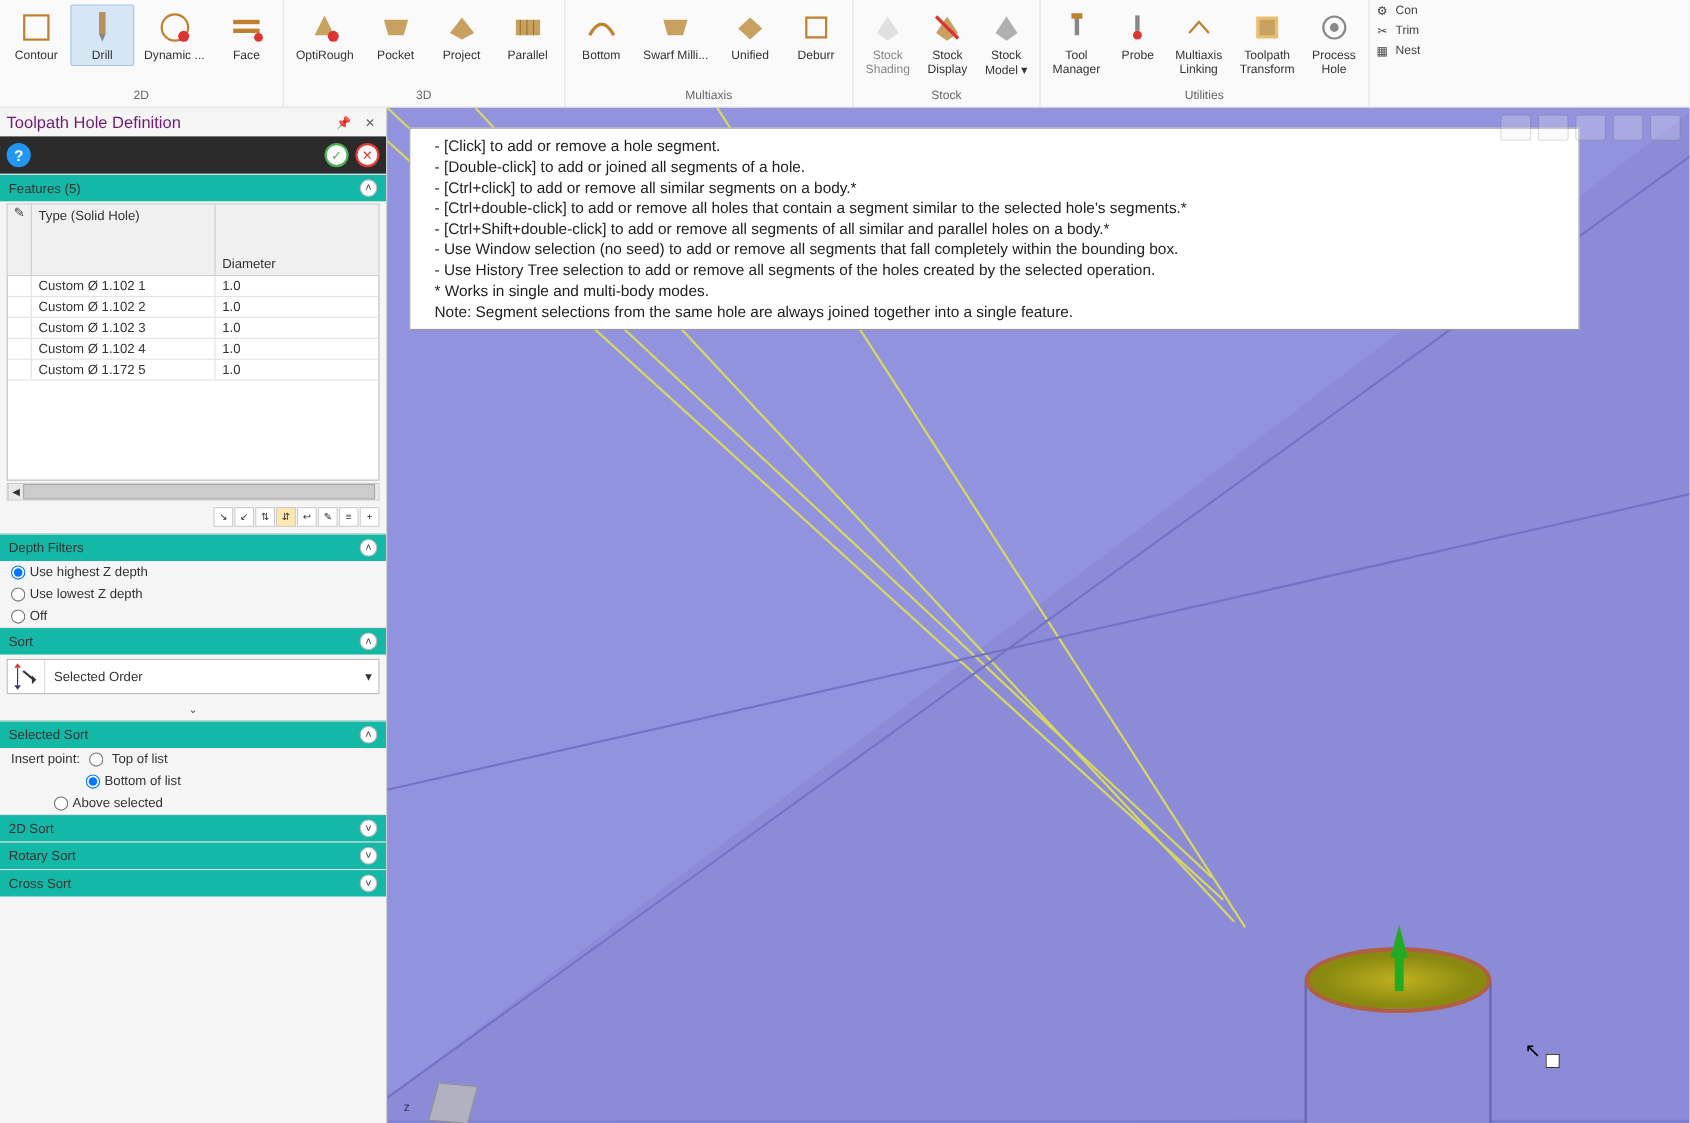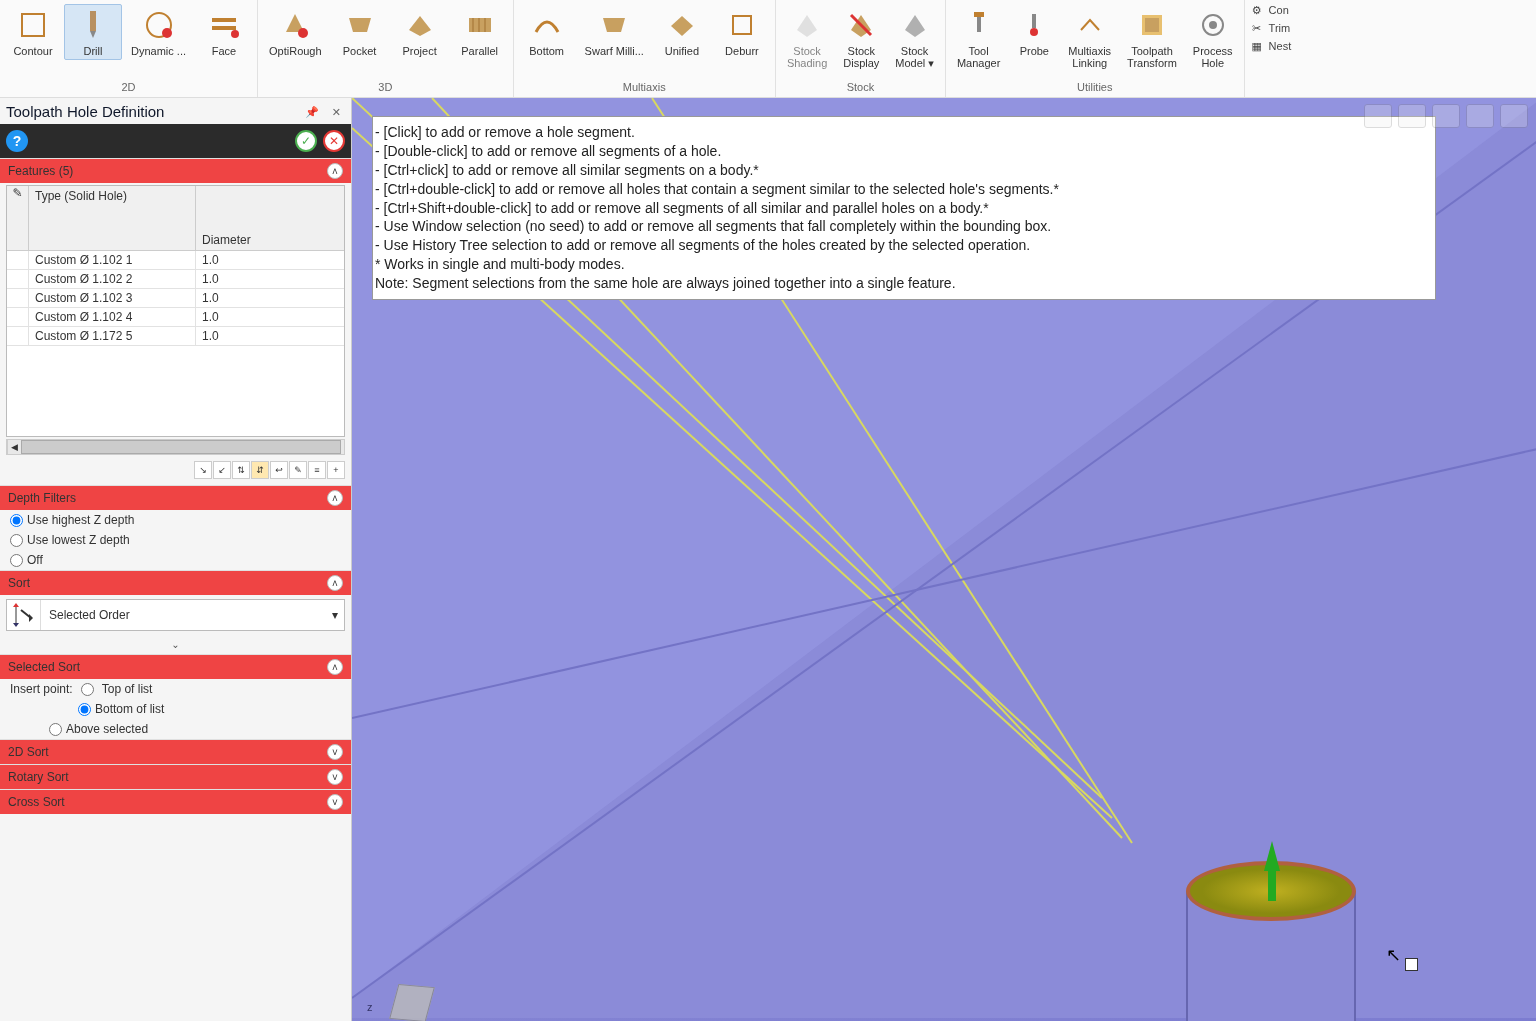--- a/index.html
+++ b/index.html
@@ -15,35 +15,35 @@
 .ribbon-item .lbl { font-size: 11px; color: #333; text-align: center; margin-top: 2px; white-space: nowrap; }
 .ribbon-group-label { font-size: 11px; color: #666; text-align: center; padding: 2px 0 4px; }
 
 
 .content { display: flex; height: calc(100% - 98px); }
 .sidepanel { width: 352px; background: #f5f5f5; border-right: 1px solid #ccc; display: flex; flex-direction: column; overflow: hidden; }
 .viewport { flex: 1; position: relative; background: linear-gradient(160deg,#9e9ee0 0%,#8a8ad6 40%,#7c7cd0 100%); overflow: hidden; }
 
 
 .panel-title-row { display: flex; align-items: center; justify-content: space-between; padding: 4px 6px; background: #f5f5f5; }
-.panel-title { font-size: 15px; color: #0f172a; }
+.panel-title { font-size: 15px; color: #701a75; }
 .panel-title-ctrls span { font-size: 11px; color: #666; padding: 0 4px; cursor: pointer; }
 
 .panel-header { background: #2b2b2b; display: flex; align-items: center; justify-content: space-between; padding: 4px 6px; height: 34px; }
 .help-icon { width: 22px; height: 22px; border-radius: 50%; background: #2196f3; color: #fff; display: flex; align-items: center; justify-content: center; font-weight: bold; font-size: 14px; cursor: pointer; }
 .panel-right-icons { display: flex; gap: 6px; }
 .ok-icon { width: 22px; height: 22px; border-radius: 50%; background: #fff; border: 2px solid #4caf50; color: #4caf50; display: flex; align-items: center; justify-content: center; font-size: 12px; cursor: pointer; }
 .cancel-icon { width: 22px; height: 22px; border-radius: 50%; background: #fff; border: 2px solid #e53935; color: #e53935; display: flex; align-items: center; justify-content: center; font-size: 12px; cursor: pointer; }
 
 .tabs { display: flex; background: #555; }
 .tab { padding: 4px 12px; font-size: 12px; color: #fff; cursor: pointer; }
 .tab.active { background: #1976d2; }
 
 .panel-body { flex: 1; overflow-y: auto; background: #f5f5f5; font-size: 12px; color: #333; }
-.section-header { display: flex; align-items: center; justify-content: space-between; padding: 4px 8px; background: #ef4444; border-top: 1px solid #e0e0e0; }
+.section-header { display: flex; align-items: center; justify-content: space-between; padding: 4px 8px; background: #14b8a6; border-top: 1px solid #e0e0e0; }
 .collapse-btn { width: 16px; height: 16px; border: 1px solid #bbb; border-radius: 50%; background: #fff; display: flex; align-items: center; justify-content: center; font-size: 10px; cursor: pointer; }
 
 
 .feat-table { border: 1px solid #bbb; margin: 2px 6px; background: #fff; }
 .feat-table .hdr { display: flex; background: #f0f0f0; border-bottom: 1px solid #ccc; }
 .feat-table .hdr .c1 { width: 22px; border-right: 1px solid #ccc; text-align: center; }
 .feat-table .hdr .c2 { flex: 1; padding: 3px 6px; border-right: 1px solid #ccc; }
 .feat-table .hdr .c3 { width: 148px; padding: 3px 6px; margin-top: 44px; }
 .feat-row { display: flex; border-bottom: 1px solid #e2e2e2; }
 .feat-row .c1 { width: 22px; border-right: 1px solid #e2e2e2; }
@@ -64,21 +64,21 @@
 
 .sort-sel { display: flex; align-items: center; border: 1px solid #bbb; background: #fff; margin: 4px 6px; }
 .sort-sel .icon-cell { width: 34px; height: 30px; border-right: 1px solid #ddd; display: flex; align-items: center; justify-content: center; }
 .sort-sel .text-cell { flex: 1; padding: 0 8px; font-size: 12px; }
 .sort-sel .dd { width: 18px; text-align: center; cursor: pointer; }
 
 .expander-row { display: flex; align-items: center; justify-content: center; padding: 4px; }
 .exp-caret { font-size: 10px; color: #555; }
 
 
-.tooltip-box { position: absolute; top: 18px; left: 20px; right: 100px; background: #fff; border: 1px solid #999; padding: 6px 2px; font-size: 14px; color: #222; line-height: 1.35; }
+.tooltip-box { position: absolute; top: 18px; left: 20px; right: 100px; background: #fff; border: 1px solid #999; padding: 6px 22px; font-size: 14px; color: #222; line-height: 1.35; }
 .tooltip-box .line { white-space: nowrap; }
 
 
 .scene { position: absolute; inset: 0; }
 
 .cylinder { position: absolute; bottom: 0; right: 180px; width: 170px; height: 170px; }
 .cyl-top { position: absolute; top: 10px; left: 0; width: 170px; height: 60px; border-radius: 50%; background: radial-gradient(ellipse at center,#c0b020 0%,#8a8a10 60%); border: 4px solid #b06040; }
 .cyl-body { position: absolute; top: 40px; left: 0; width: 170px; height: 130px; background: #8a8ad6; border-left: 2px solid #6666b0; border-right: 2px solid #6666b0; }
 .arrow-up { position: absolute; top: -10px; left: 78px; width: 0; height: 0; border-left: 8px solid transparent; border-right: 8px solid transparent; border-bottom: 30px solid #2a2; }
 .arrow-stem { position: absolute; top: 20px; left: 82px; width: 8px; height: 30px; background: #2a2; }
@@ -493,21 +493,21 @@
       <div class="cyl-top"></div>
       <div class="arrow-stem"></div>
       <div class="arrow-up"></div>
     </div>
 
     <span class="cursor-glyph">↖</span>
     <div class="cursor-sq"></div>
 
     <div class="tooltip-box">
       <div class="line">- [Click] to add or remove a hole segment.</div>
-      <div class="line">- [Double-click] to add or remove all segments of a hole.</div>
+      <div class="line">- [Double-click] to add or joined all segments of a hole.</div>
       <div class="line">- [Ctrl+click] to add or remove all similar segments on a body.*</div>
       <div class="line">- [Ctrl+double-click] to add or remove all holes that contain a segment similar to the selected hole's segments.*</div>
       <div class="line">- [Ctrl+Shift+double-click] to add or remove all segments of all similar and parallel holes on a body.*</div>
       <div class="line">- Use Window selection (no seed) to add or remove all segments that fall completely within the bounding box.</div>
       <div class="line">- Use History Tree selection to add or remove all segments of the holes created by the selected operation.</div>
       <div class="line">* Works in single and multi-body modes.</div>
       <div class="line">Note: Segment selections from the same hole are always joined together into a single feature.</div>
     </div>
 
     <div class="view-ctrl">

